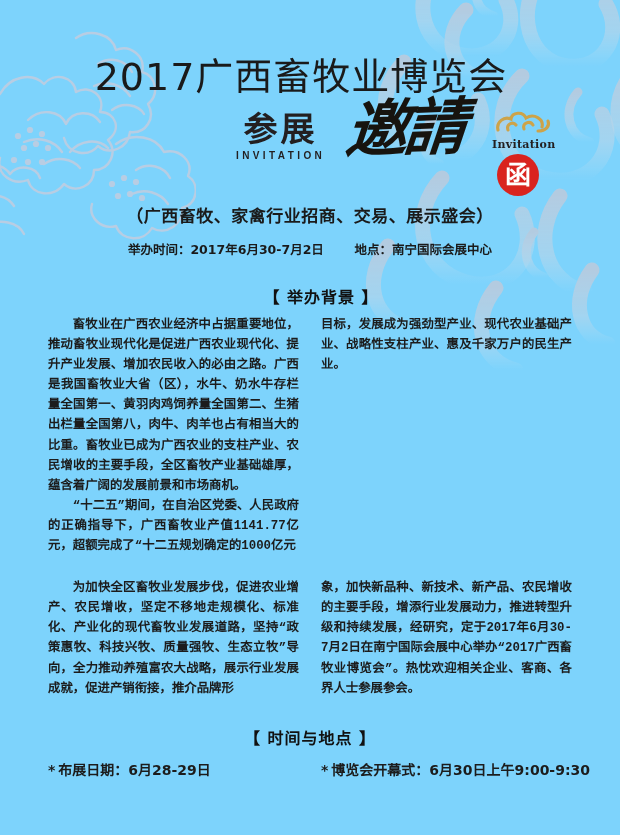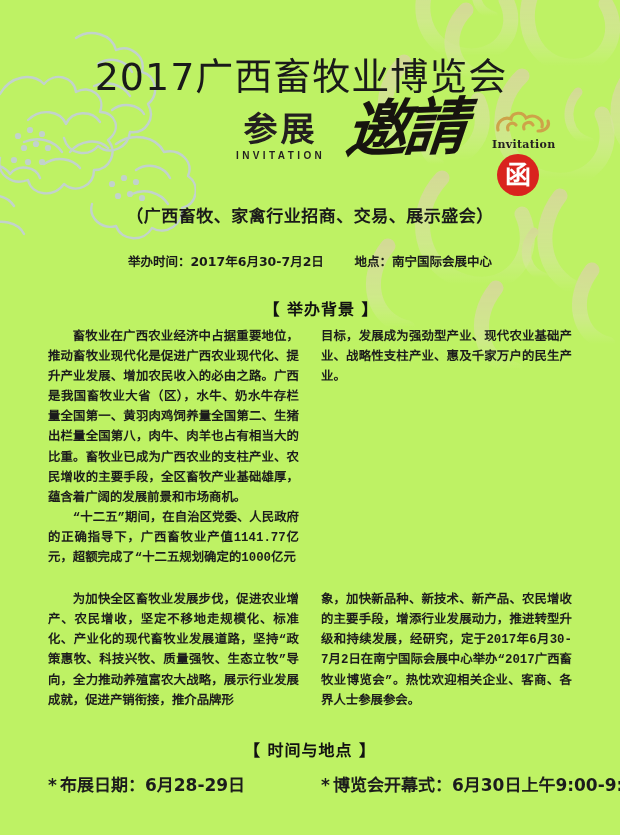--- a/index.html
+++ b/index.html
@@ -9,21 +9,21 @@
     background: #ffffff;
   }
   body {
     font-family: "DejaVu Sans", "Liberation Sans", sans-serif;
   }
   #page {
     position: relative;
     width: 620px;
     height: 835px;
     overflow: hidden;
-    background: #bef264;
+    background: #7dd3fc;
   }
 
   
   .wm {
     position: absolute;
     pointer-events: none;
   }
   #wm-peony-left {
     left: -34px;
     top: 24px;
@@ -142,21 +142,21 @@
     letter-spacing: .5px;
     margin-top: 4px;
   }
   #meta-line {
     position: relative;
     z-index: 3;
     text-align: center;
     font-size: 12.5px;
     font-weight: 700;
     color: #1a1a1a;
-    margin-top: 24px;
+    margin-top: 12px;
   }
   #meta-line .gap {
     display: inline-block;
     width: 22px;
   }
 
   
   #content {
     position: relative;
     z-index: 3;
@@ -200,21 +200,21 @@
     text-indent: 2em;
   }
 
   
   #schedule-head {
     text-align: center;
     padding-left: 0;
     margin-bottom: 9px;
   }
   .sched-item {
-    font-size: 17px;
+    font-size: 14px;
     font-weight: 700;
     color: #1c1c1c;
     line-height: 1.85;
     white-space: nowrap;
   }
   .star {
     color: #1c1c1c;
     margin-right: 3px;
   }
 </style>

